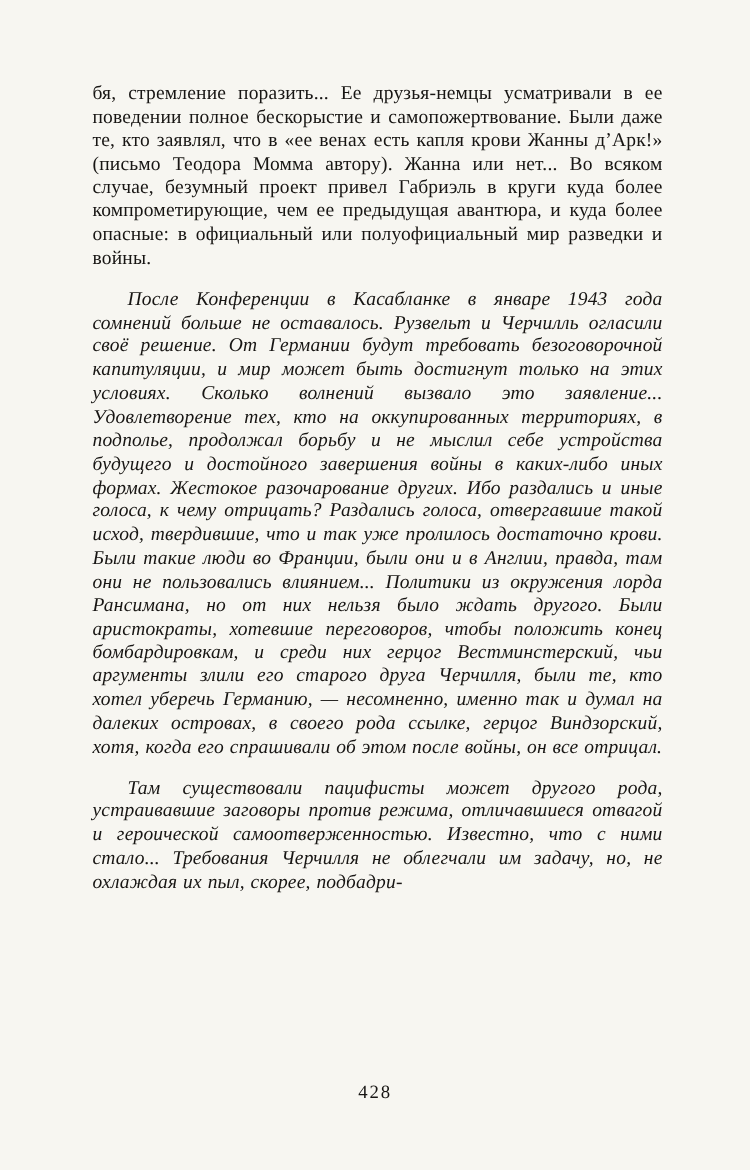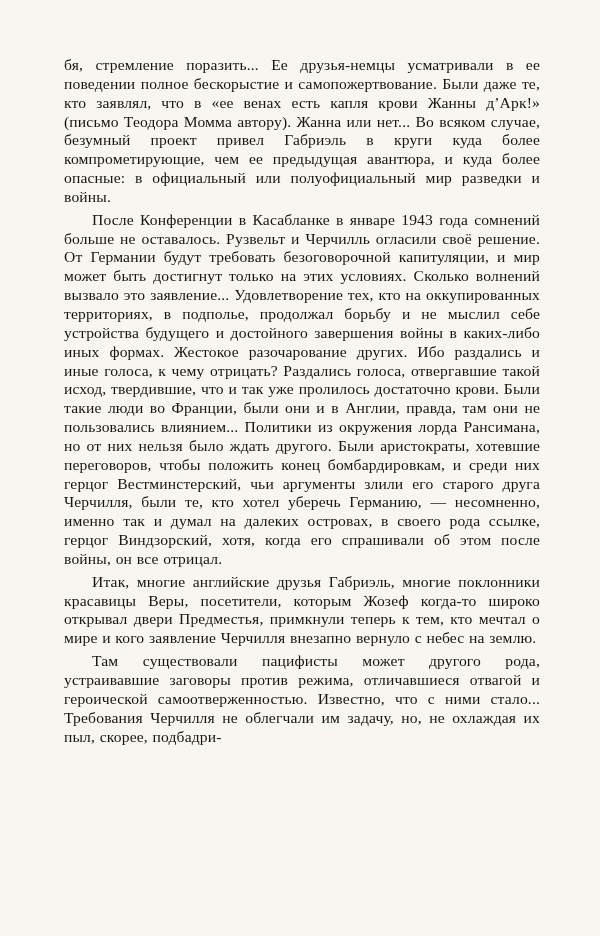--- a/index.html
+++ b/index.html
@@ -15,46 +15,47 @@
     overflow: hidden;
   }
   .page {
     box-sizing: border-box;
     width: 600px;
     height: 936px;
     padding: 52px 56px 0 60px;
     position: relative;
   }
   .text-block p {
-    margin: 4px;
+    margin: 14px;
     font-size: 15.6px;
     line-height: 18.85px;
     text-align: justify;
     hyphens: auto;
     -webkit-hyphens: auto;
     letter-spacing: 0.15px;
     word-spacing: 0.6px;
   }
   .text-block p.indent {
     text-indent: 28px;
+    font-style: italic;
   }
   .page-number {
     position: absolute;
     left: 0;
     right: 0;
     top: 866px;
     text-align: center;
     font-size: 15px;
     letter-spacing: 1.5px;
     color: #171513;
   }
 </style>
 </head>
 <body>
 
 <div class="page">
   <div class="text-block">
     <p>бя, стремление поразить... Ее друзья-немцы усматривали в ее поведении полное бескорыстие и самопожертвование. Были даже те, кто заявлял, что в «ее венах есть капля крови Жанны д’Арк!» (письмо Теодора Момма автору). Жанна или нет... Во всяком случае, безумный проект привел Габриэль в круги куда более компрометирующие, чем ее предыдущая авантюра, и куда более опасные: в официальный или полуофициальный мир разведки и войны.</p>
     <p class="indent">После Конференции в Касабланке в январе 1943 года сомнений больше не оставалось. Рузвельт и Черчилль огласили своё решение. От Германии будут требовать безоговорочной капитуляции, и мир может быть достигнут только на этих условиях. Сколько волнений вызвало это заявление... Удовлетворение тех, кто на оккупированных территориях, в подполье, продолжал борьбу и не мыслил себе устройства будущего и достойного завершения войны в каких-либо иных формах. Жестокое разочарование других. Ибо раздались и иные голоса, к чему отрицать? Раздались голоса, отвергавшие такой исход, твердившие, что и так уже пролилось достаточно крови. Были такие люди во Франции, были они и в Англии, правда, там они не пользовались влиянием... Политики из окружения лорда Рансимана, но от них нельзя было ждать другого. Были аристократы, хотевшие переговоров, чтобы положить конец бомбардировкам, и среди них герцог Вестминстерский, чьи аргументы злили его старого друга Черчилля, были те, кто хотел уберечь Германию, — несомненно, именно так и думал на далеких островах, в своего рода ссылке, герцог Виндзорский, хотя, когда его спрашивали об этом после войны, он все отрицал.</p>
-    <p class="indent">Итак, многие английские друзья Габриэль, многие поклонники красавицы Веры, посетители, которым Жозеф когда-то широко открывал двери Предместья, примкнули теперь к тем, кто мечтал о мире и кого заявление Черчилля внезапно вернуло с небес на землю.</p>
     <p class="indent">Там существовали пацифисты может другого рода, устраивавшие заговоры против режима, отличавшиеся отвагой и героической самоотверженностью. Известно, что с ними стало... Требования Черчилля не облегчали им задачу, но, не охлаждая их пыл, скорее, подбадри-</p>
   </div>
+  <div class="page-number">428</div>
 </div>
 
 </body></html>

